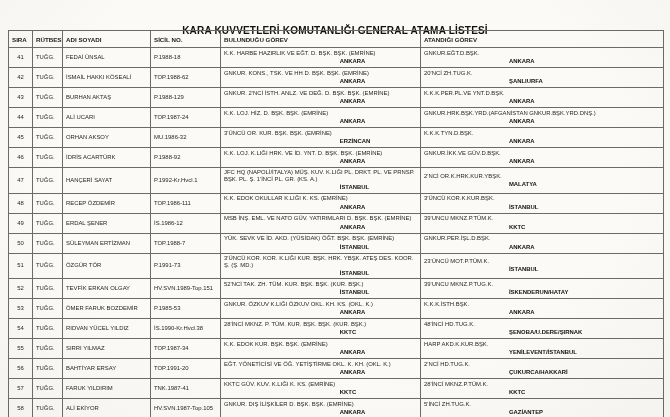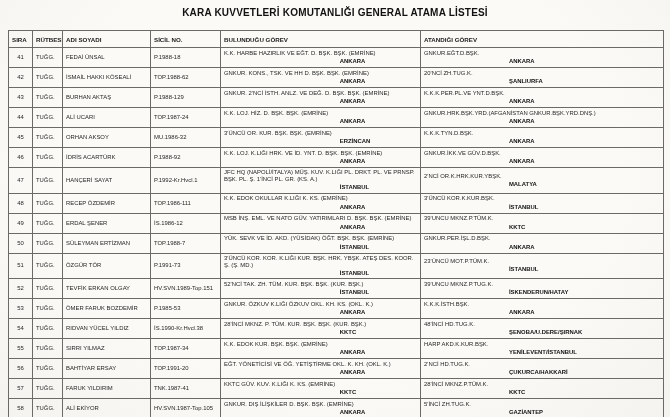--- a/index.html
+++ b/index.html
@@ -11,21 +11,21 @@
     -webkit-font-smoothing:antialiased;
   }
   .page{
     position:relative;width:670px;height:417px;
     background:
       radial-gradient(ellipse at 50% 40%, rgba(255,255,255,0) 60%, rgba(180,180,175,0.10) 100%),
       #fbfaf7;
     overflow:hidden;
   }
   .doc-title{
-    position:absolute;top:7px;left:0;width:100%;
+    position:absolute;top:25px;left:0;width:100%;
     text-align:center;
     font-size:10px;font-weight:bold;letter-spacing:0.2px;
     color:#111;
   }
   table.atama{
     position:absolute;top:30px;left:8px;
     width:655px;
     border-collapse:collapse;
     table-layout:fixed;
   }

